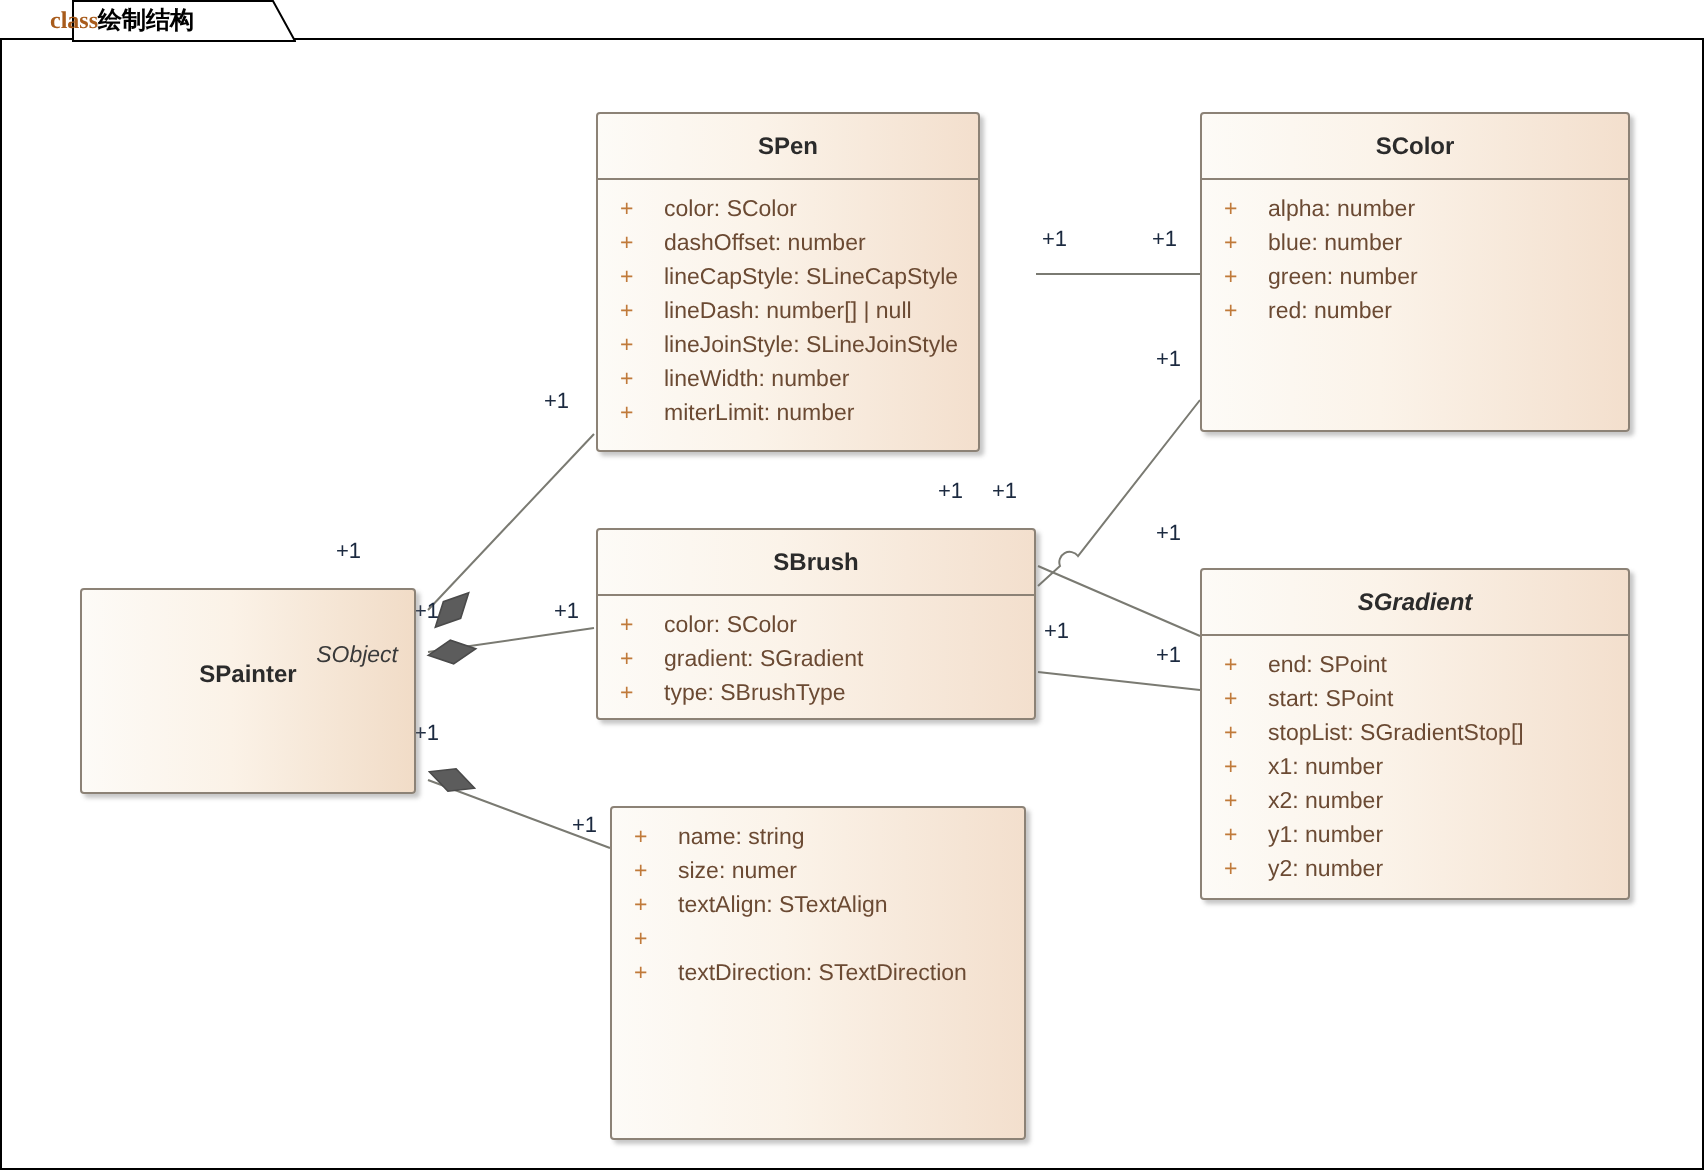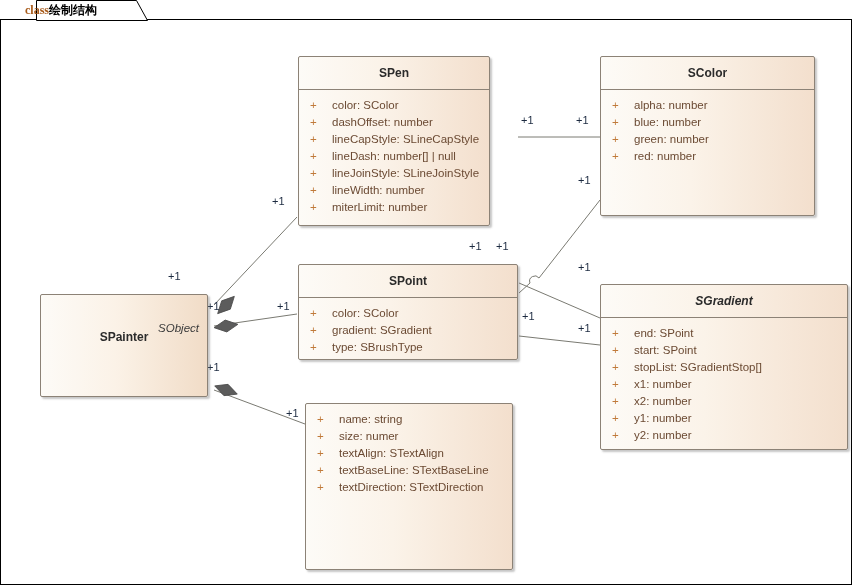--- a/index.html
+++ b/index.html
@@ -285,39 +285,39 @@
       </div>
       <div class="attr-row">
         <span class="attr-vis">+</span>
         <span class="attr-text">red: number</span>
       </div>
     </div>
   </div>
 
   <div class="uml-class" style="left:298px; top:264px; width:220px; height:96px;">
     <div class="uml-head">
-      <div class="uml-title">SPoint</div>
+      <div class="uml-title">SBrush</div>
     </div>
     <div class="uml-body">
       <div class="attr-row">
         <span class="attr-vis">+</span>
         <span class="attr-text">color: SColor</span>
       </div>
       <div class="attr-row">
         <span class="attr-vis">+</span>
         <span class="attr-text">gradient: SGradient</span>
       </div>
       <div class="attr-row">
         <span class="attr-vis">+</span>
         <span class="attr-text">type: SBrushType</span>
       </div>
     </div>
   </div>
 
-  <div class="uml-class" style="left:600px; top:284px; width:248px; height:166px;">
+  <div class="uml-class" style="left:600px; top:284px; width:215px; height:166px;">
     <div class="uml-head">
       <div class="uml-title abstract">SGradient</div>
     </div>
     <div class="uml-body">
       <div class="attr-row">
         <span class="attr-vis">+</span>
         <span class="attr-text">end: SPoint</span>
       </div>
       <div class="attr-row">
         <span class="attr-vis">+</span>
@@ -355,21 +355,20 @@
       <div class="attr-row">
         <span class="attr-vis">+</span>
         <span class="attr-text">size: numer</span>
       </div>
       <div class="attr-row">
         <span class="attr-vis">+</span>
         <span class="attr-text">textAlign: STextAlign</span>
       </div>
       <div class="attr-row">
         <span class="attr-vis">+</span>
-        <span class="attr-text">textBaseLine: STextBaseLine</span>
       </div>
       <div class="attr-row">
         <span class="attr-vis">+</span>
         <span class="attr-text">textDirection: STextDirection</span>
       </div>
     </div>
   </div>
 
 </div>
 

